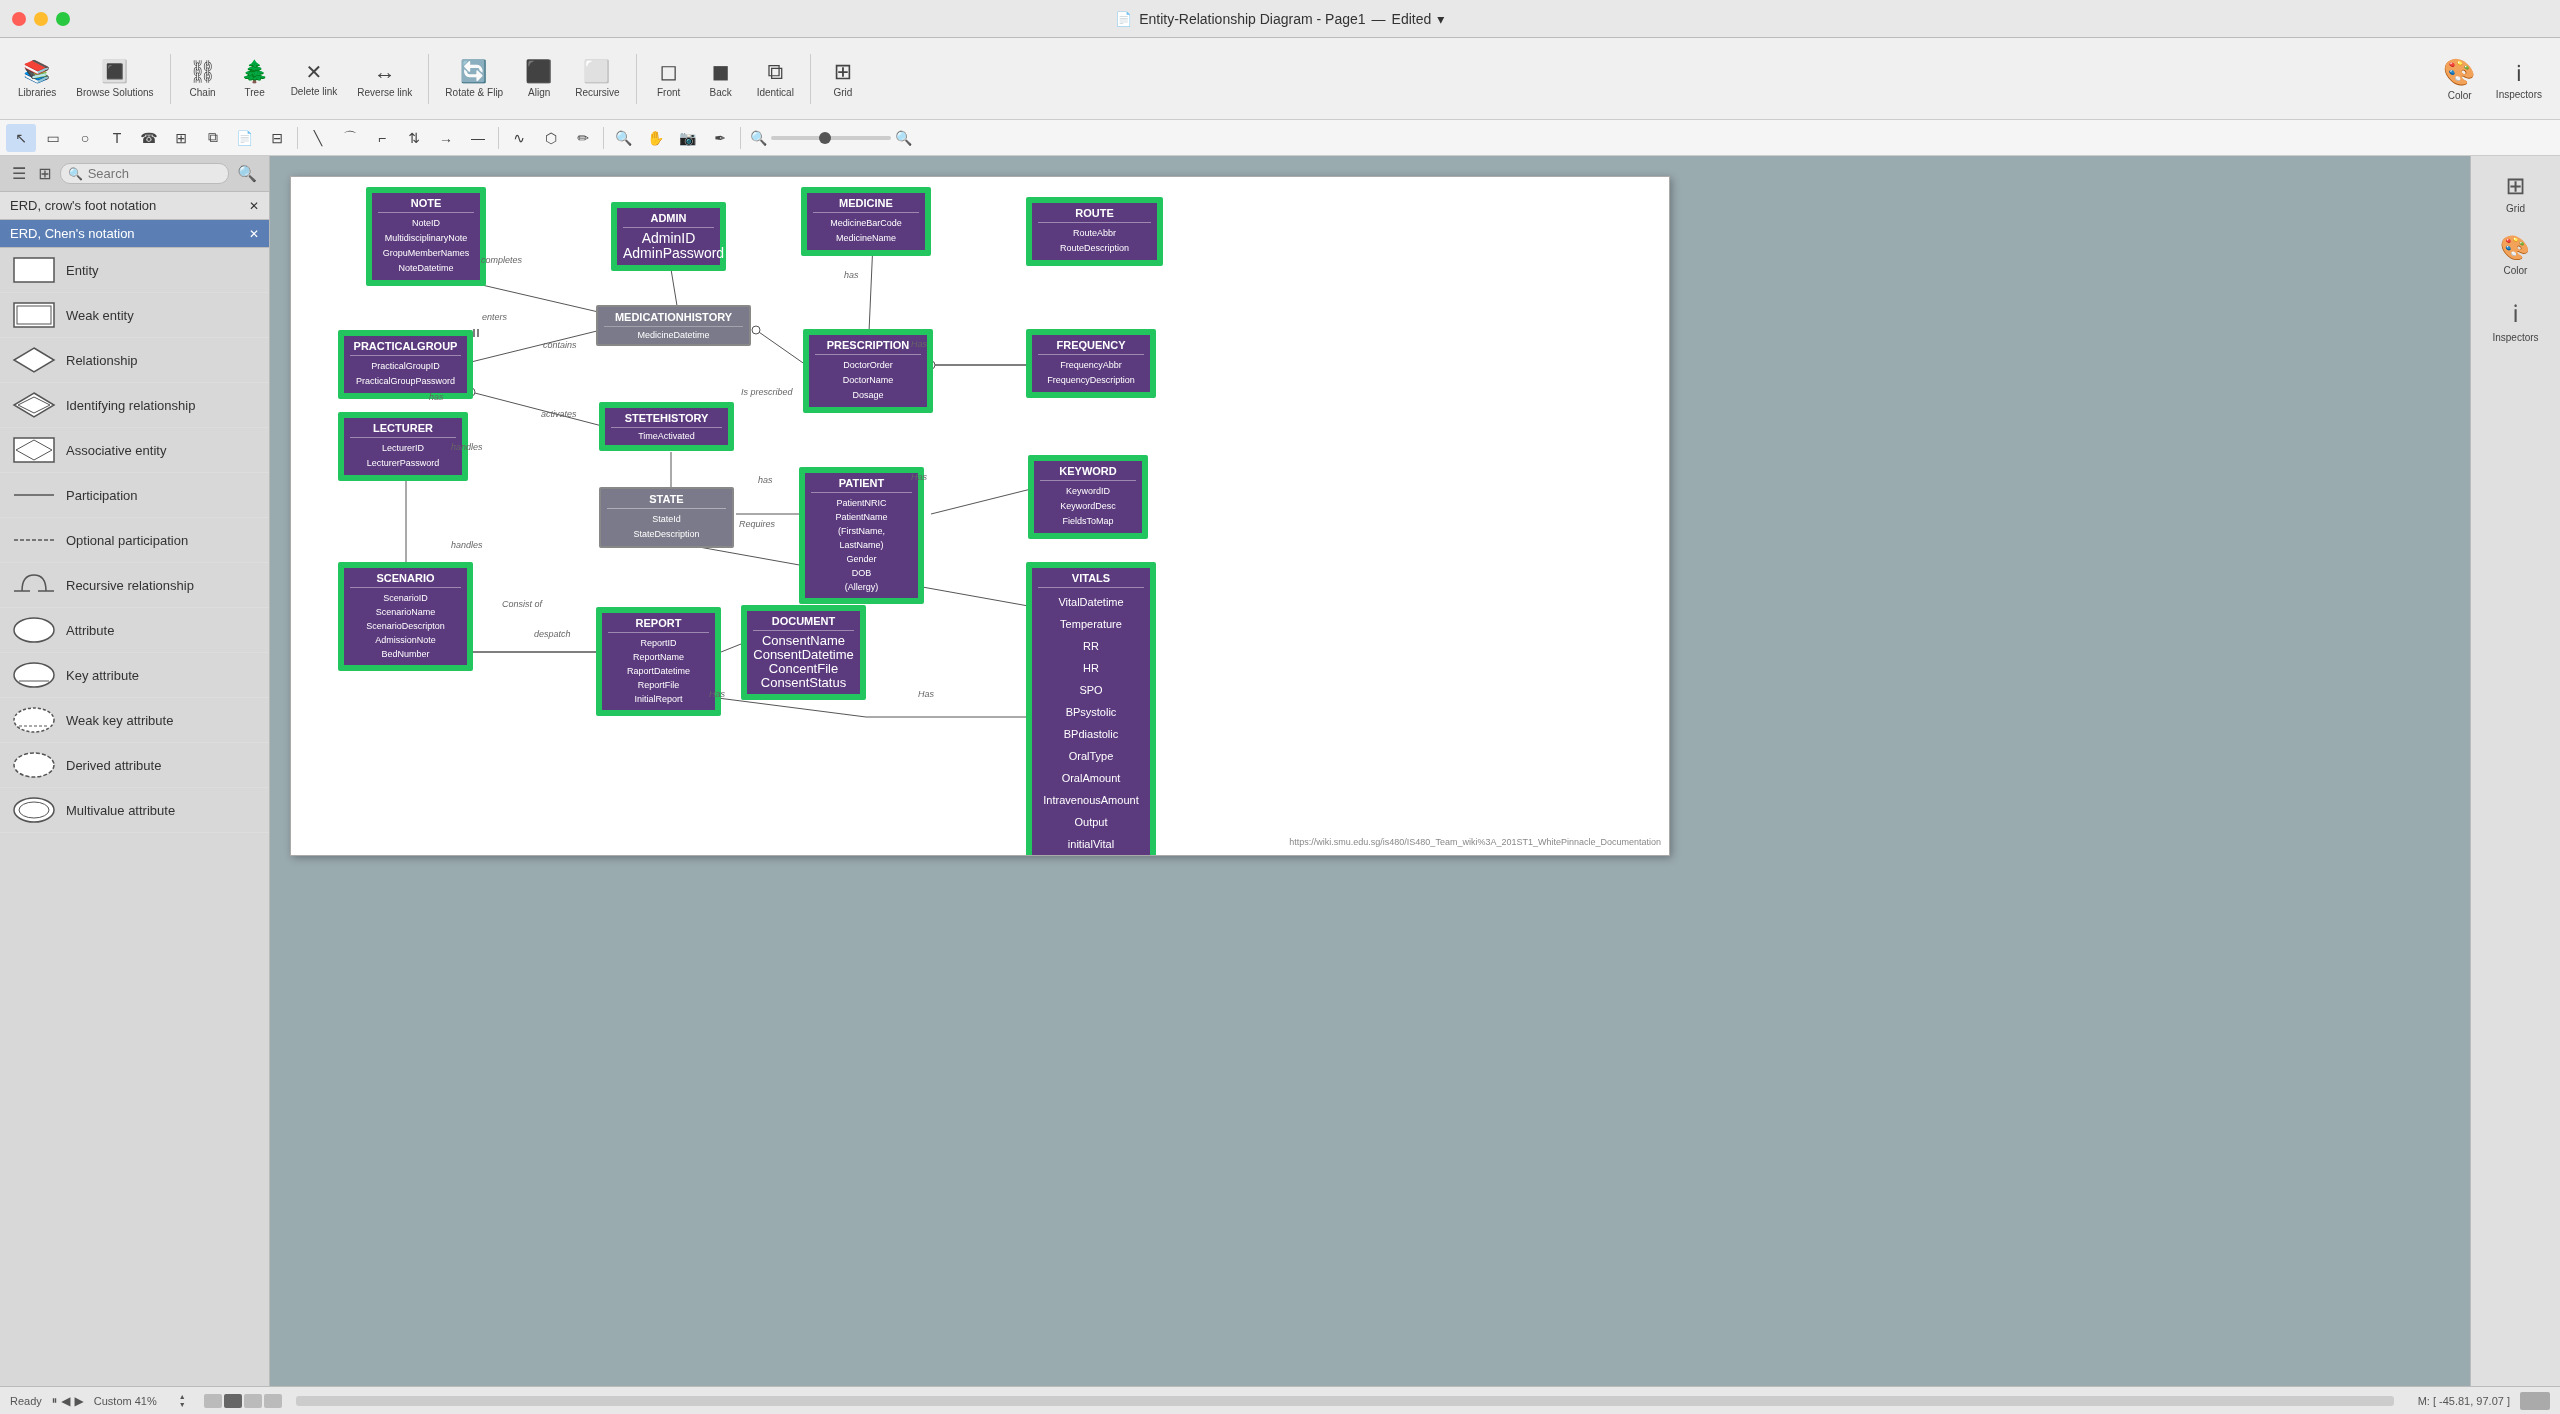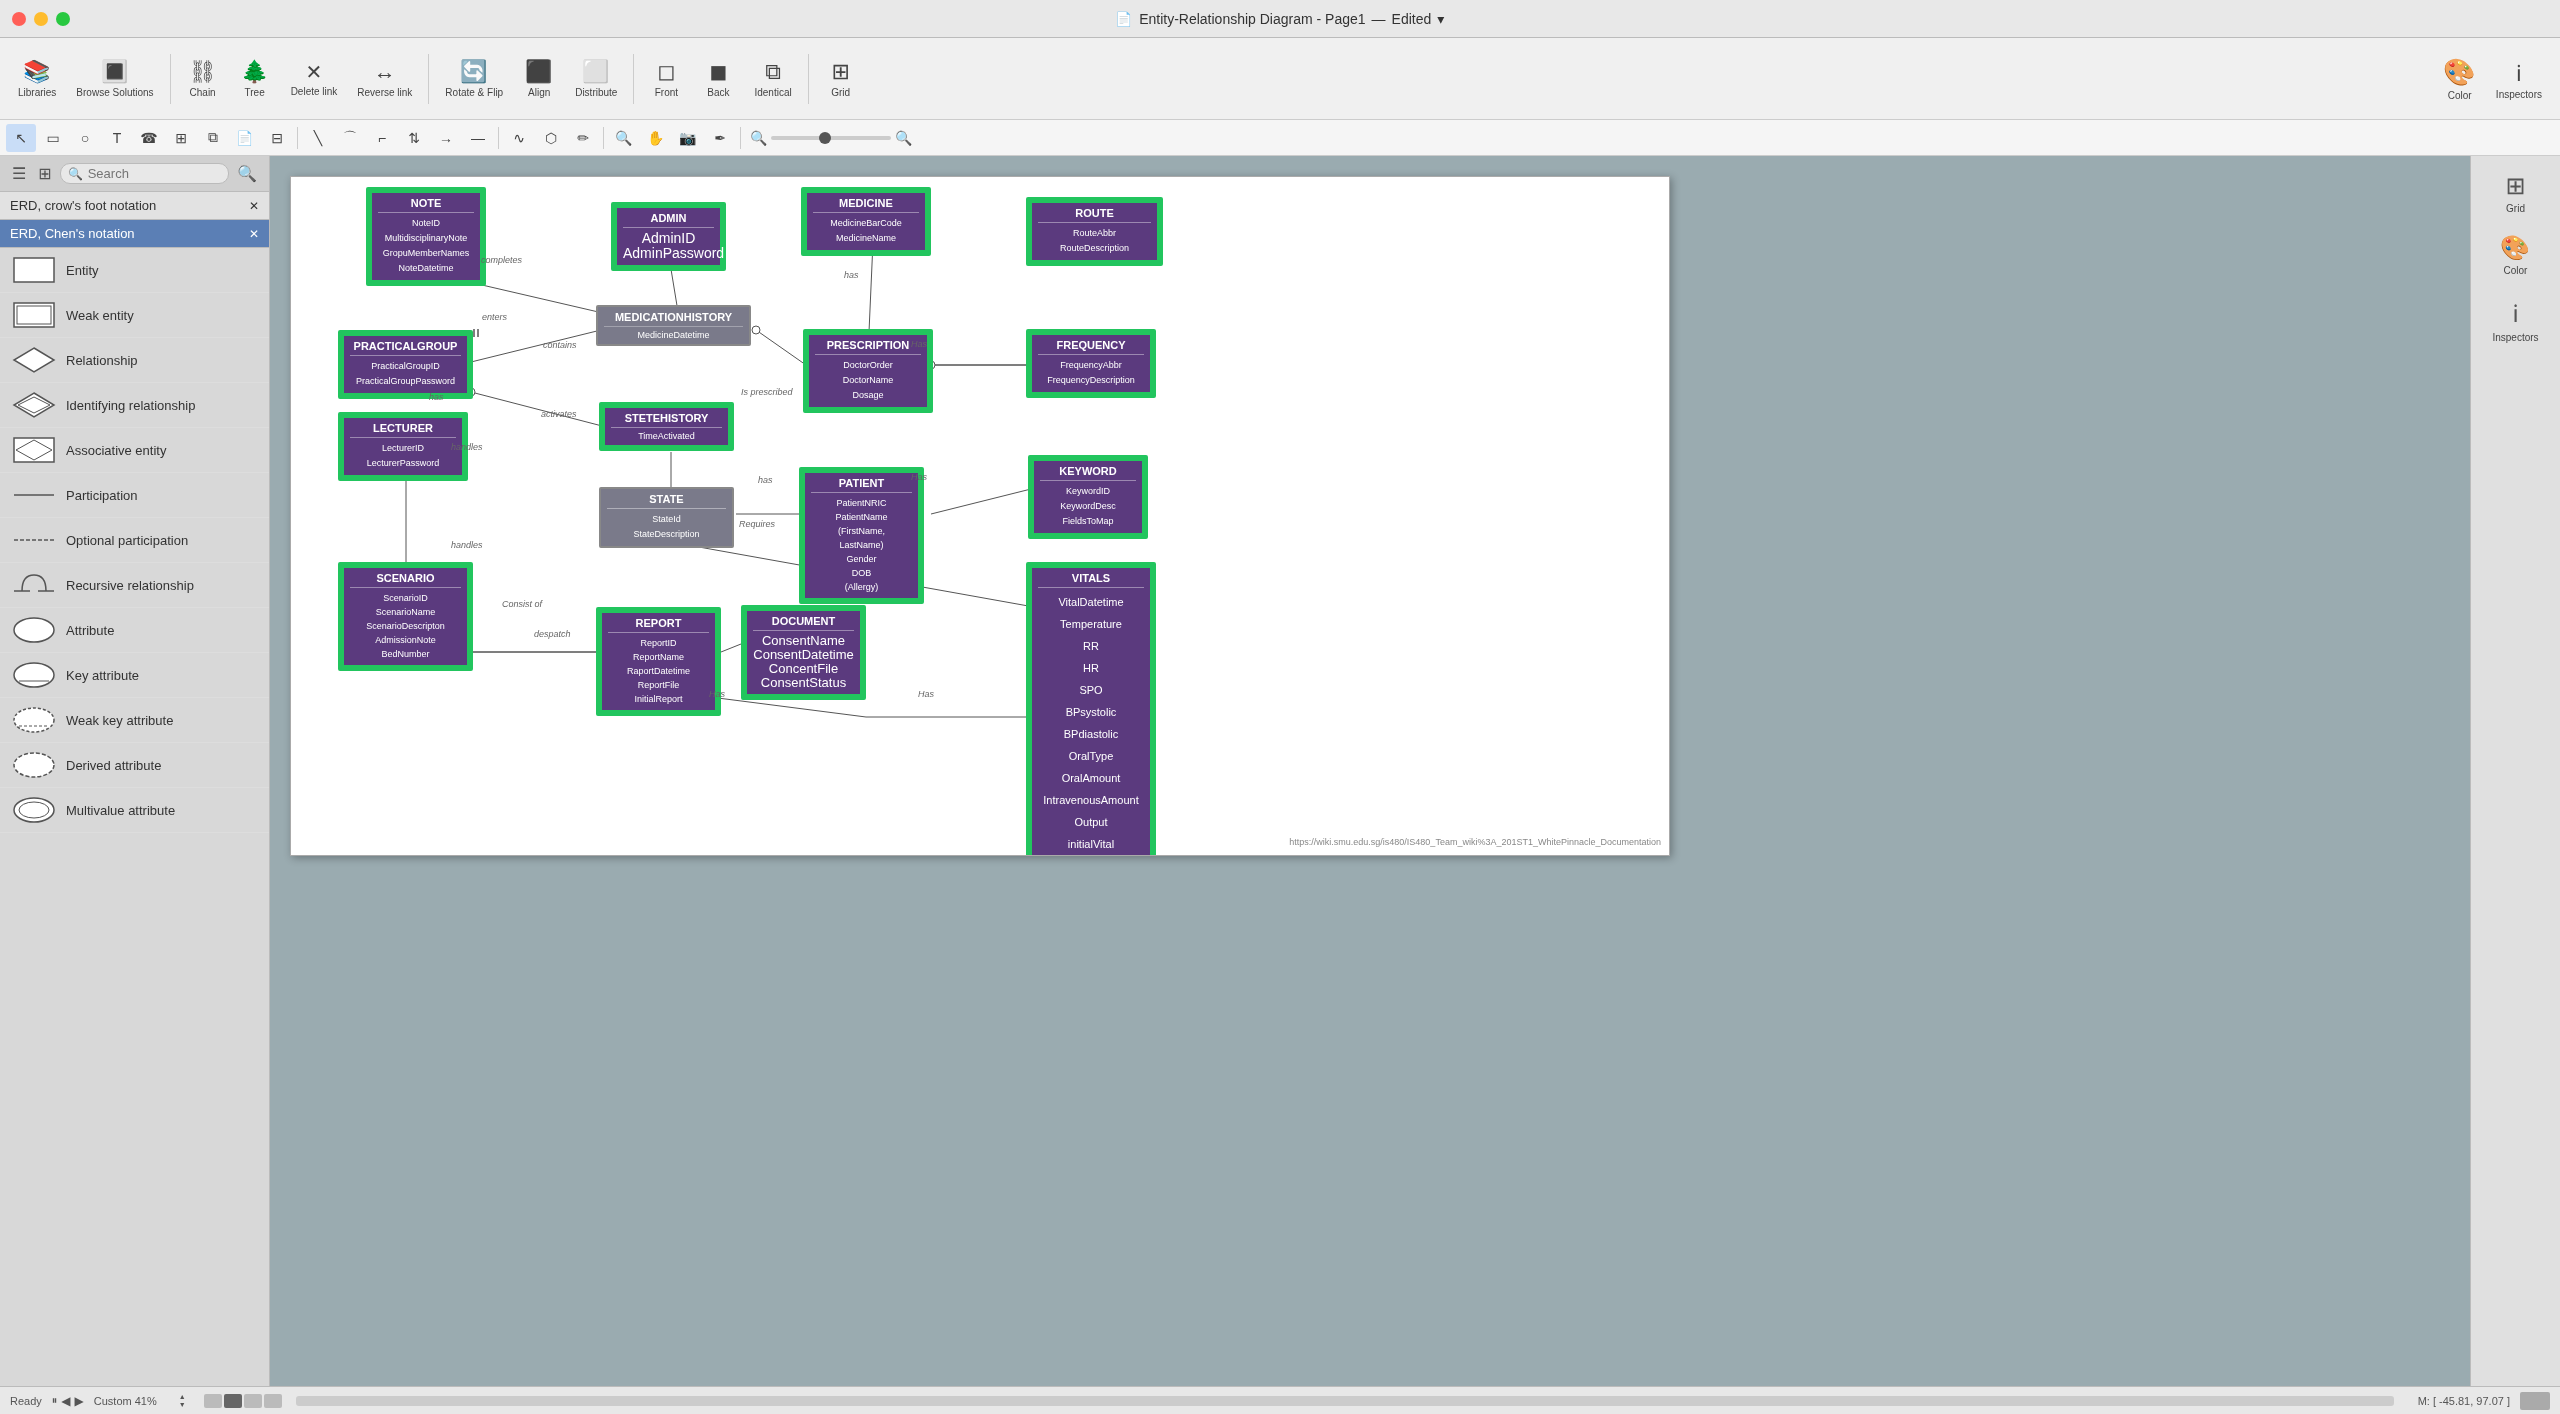--- a/index.html
+++ b/index.html
@@ -263,21 +263,21 @@
   <div class="toolbar-group">
     <span class="tb-icon">🔄</span>
     <span class="tb-label">Rotate &amp; Flip</span>
   </div>
   <div class="toolbar-group">
     <span class="tb-icon">⬛</span>
     <span class="tb-label">Align</span>
   </div>
   <div class="toolbar-group">
     <span class="tb-icon">⬜</span>
-    <span class="tb-label">Distribute</span>
+    <span class="tb-label">Recursive</span>
   </div>
   <div class="toolbar-sep"></div>
   <div class="toolbar-group">
     <span class="tb-icon">◻</span>
     <span class="tb-label">Front</span>
   </div>
   <div class="toolbar-group">
     <span class="tb-icon">◼</span>
     <span class="tb-label">Back</span>
   </div>

